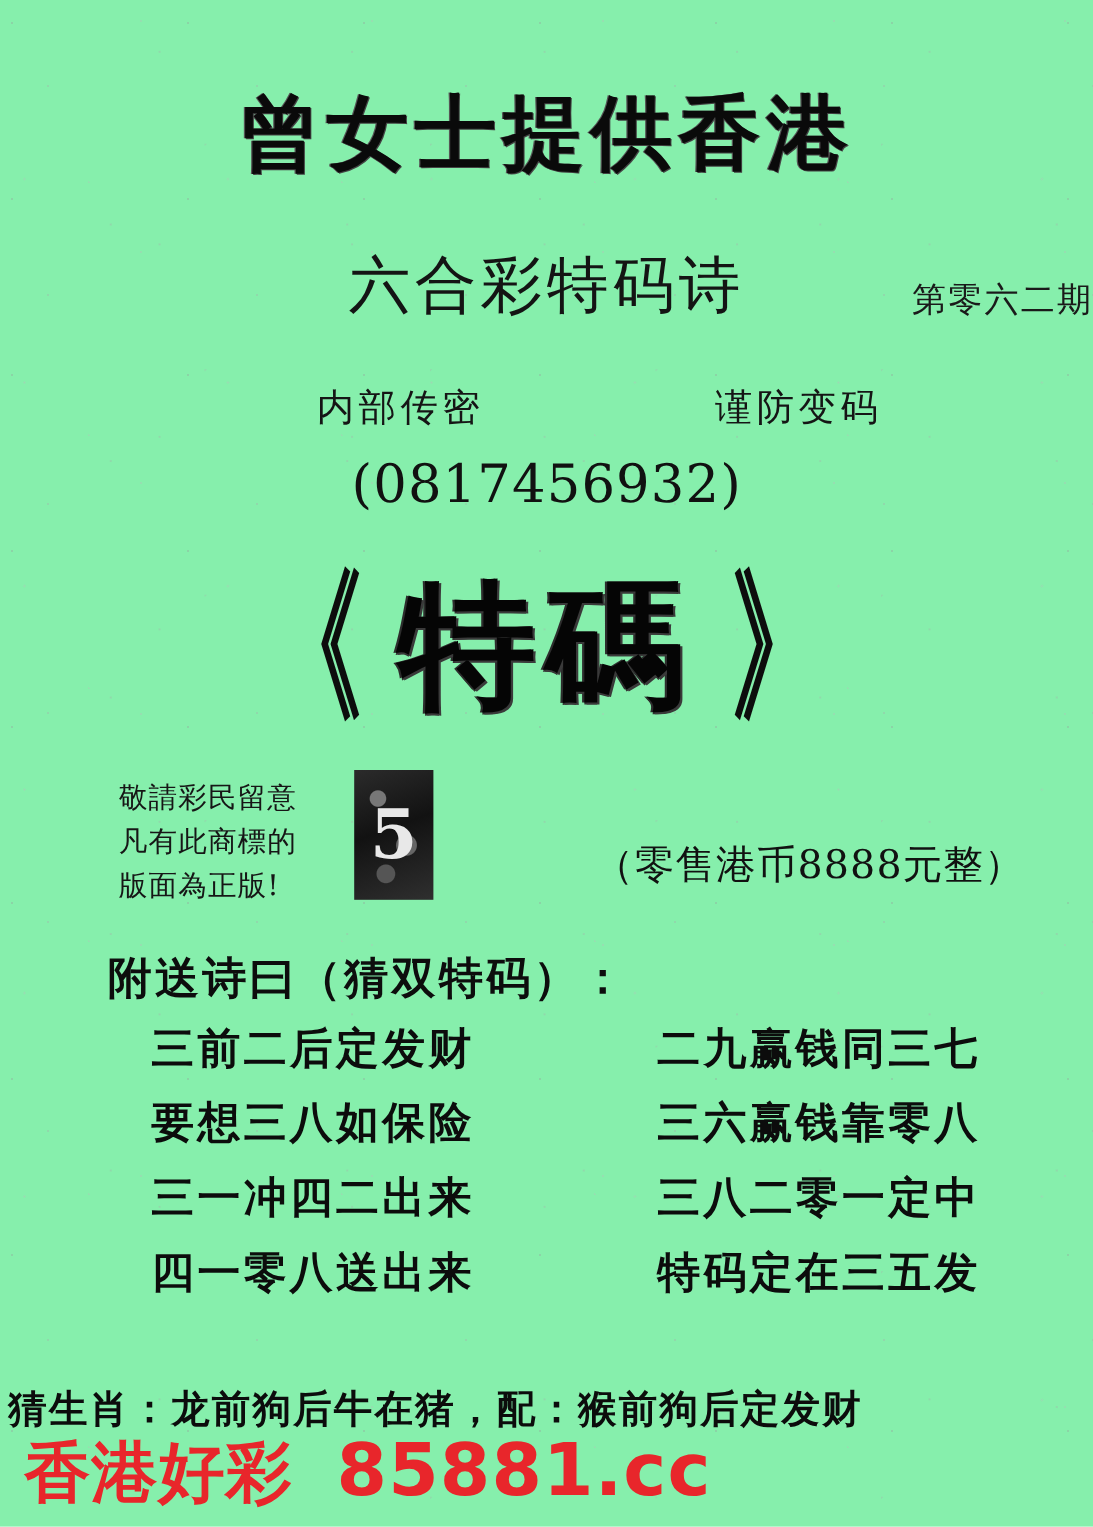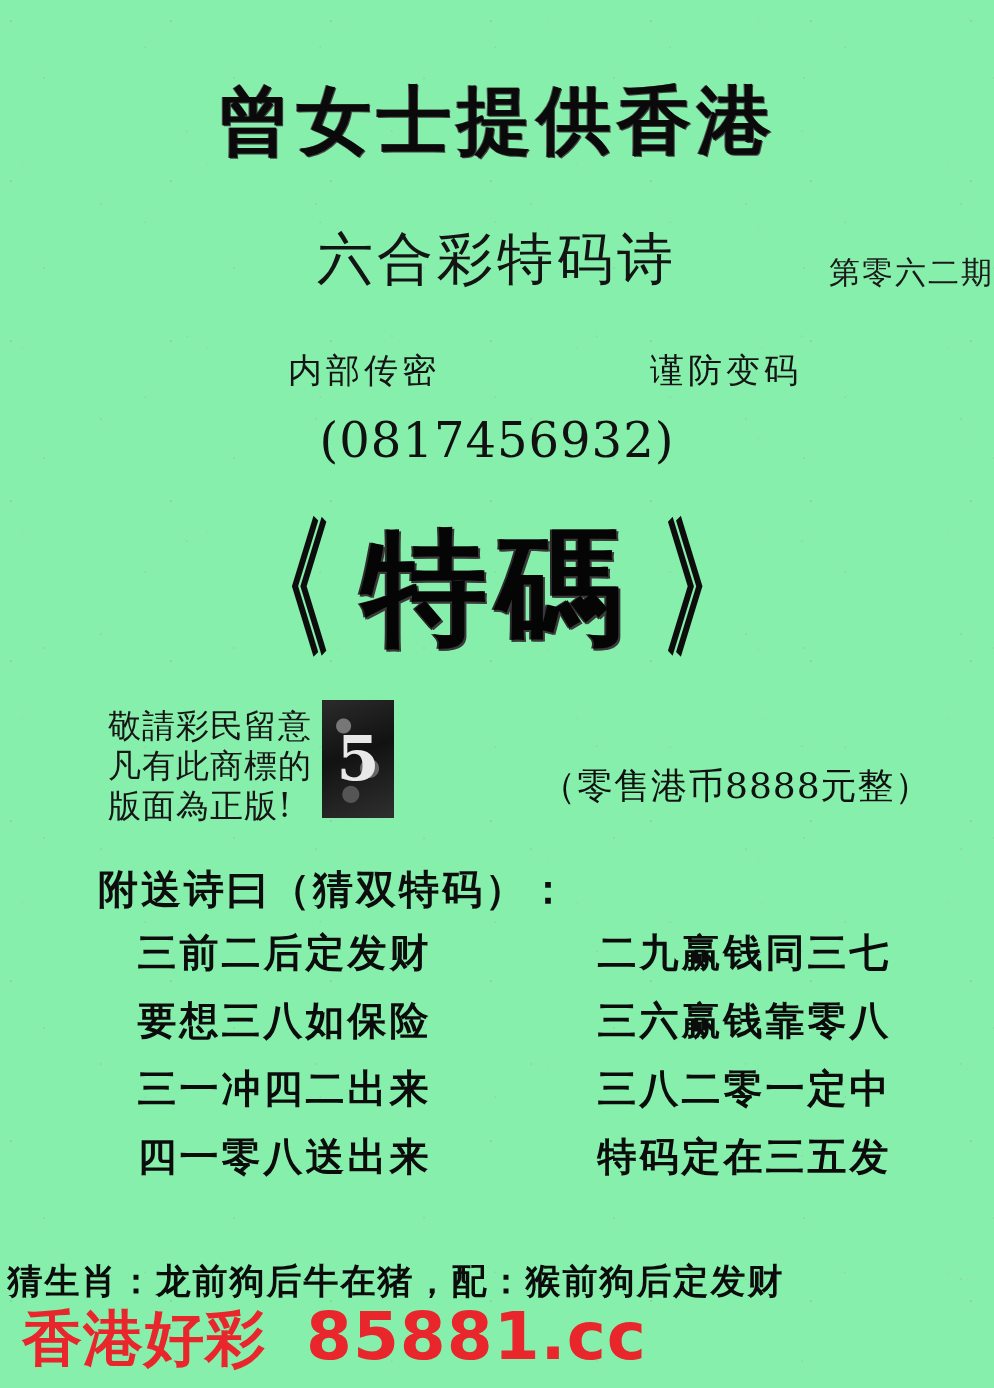--- a/index.html
+++ b/index.html
@@ -138,21 +138,21 @@
     color: #050505;
     text-shadow: 2px 2px 0 #3a3a3a, -2px 0 0 #2d2d2d, 0 2px 0 #333;
   }
 
   .caution {
     position: absolute;
     top: 706px;
     left: 108px;
     width: 220px;
     font-family: "DejaVu Serif", serif;
-    font-size: 33px;
+    font-size: 26px;
     line-height: 40px;
     letter-spacing: 1px;
     color: #161616;
   }
 
   .stamp {
     position: absolute;
     top: 700px;
     left: 322px;
     width: 72px;

